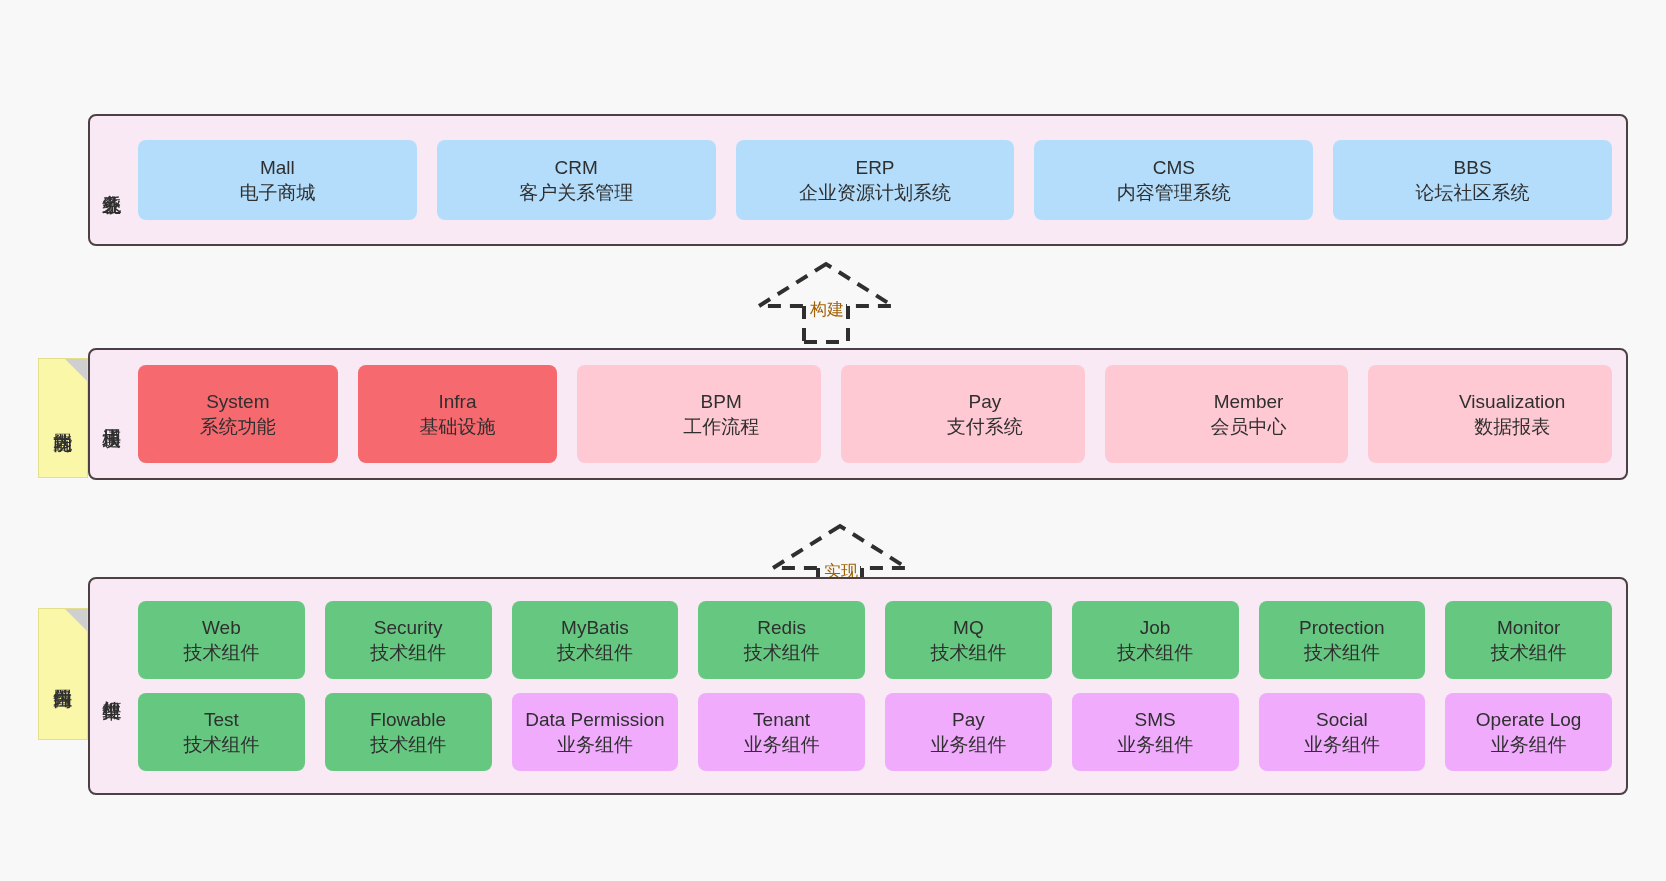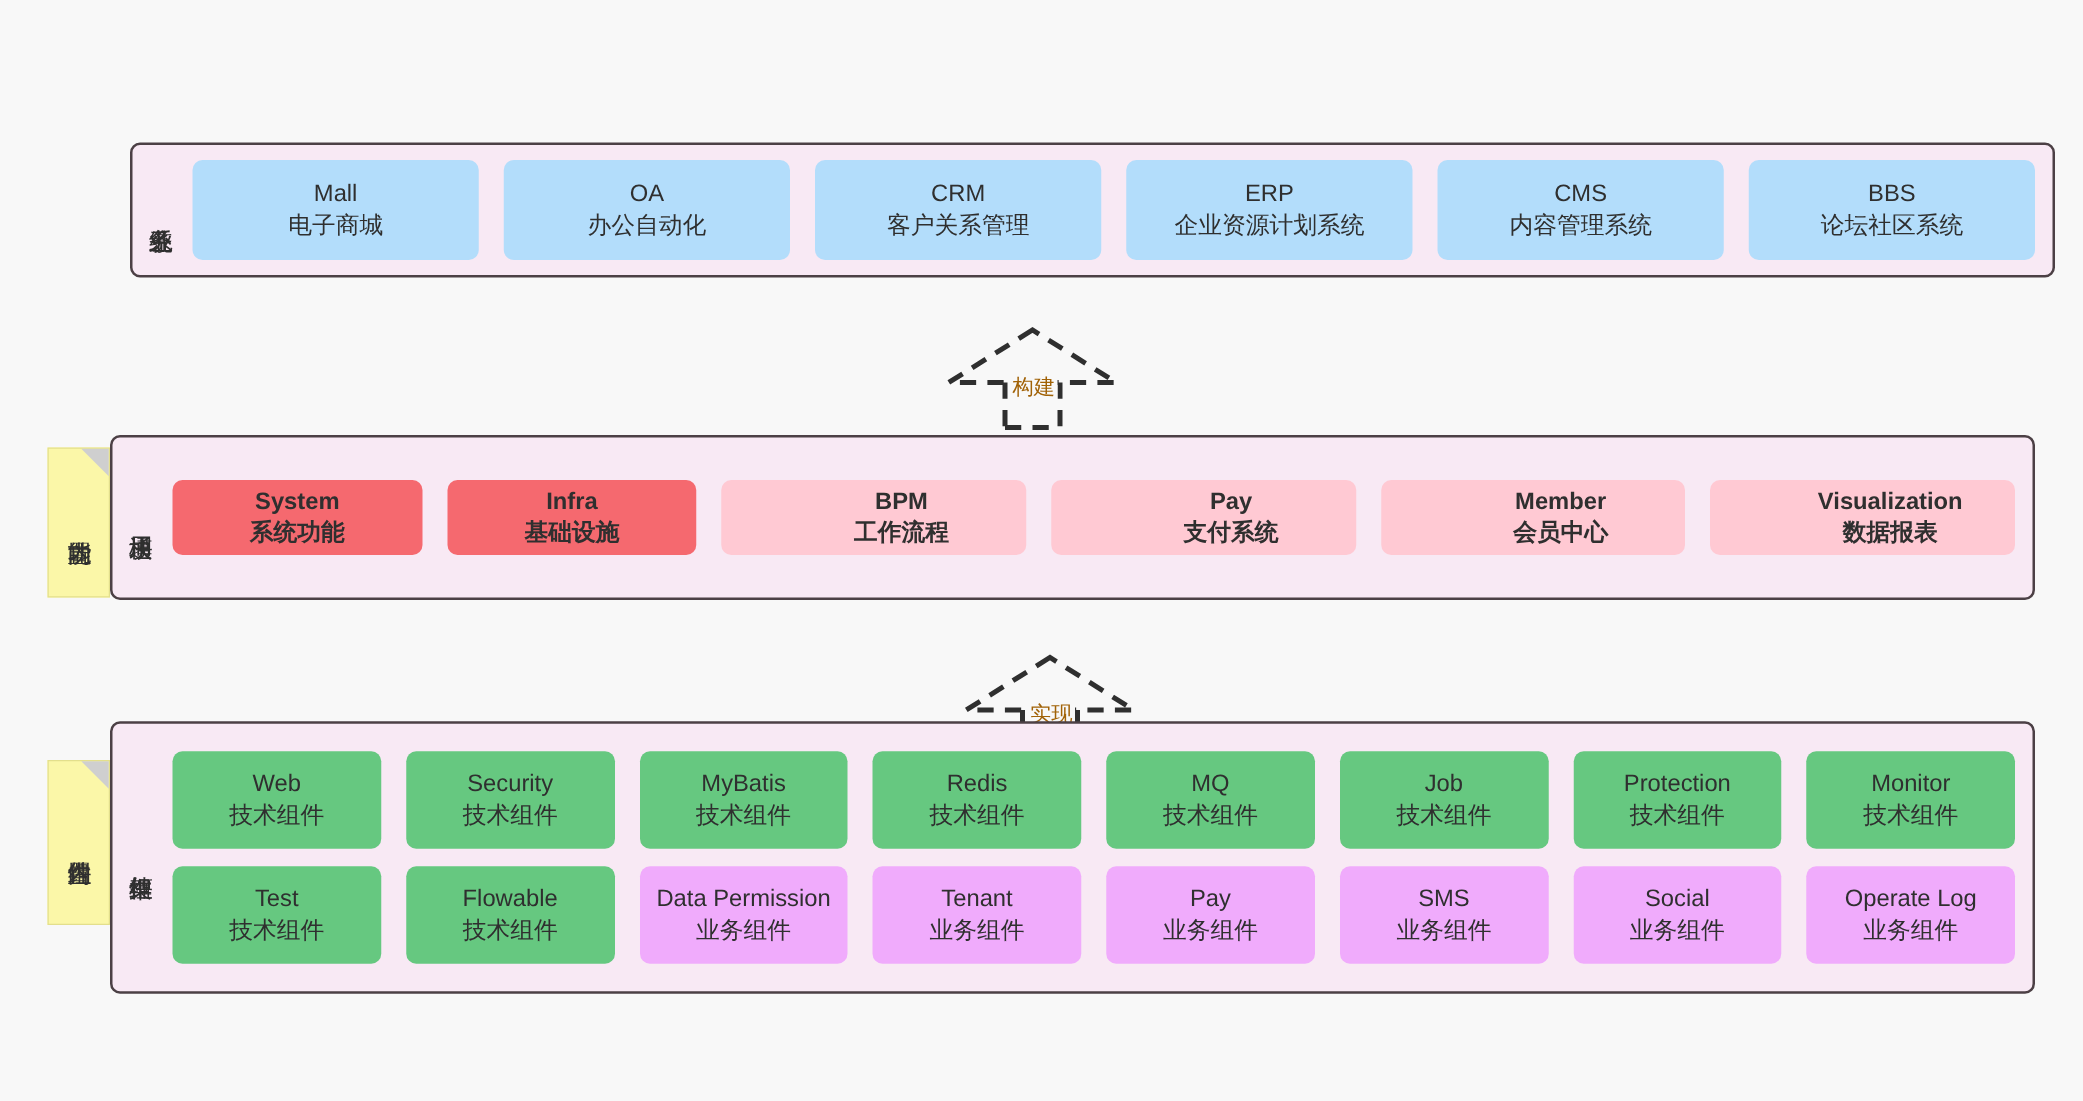--- a/index.html
+++ b/index.html
@@ -76,21 +76,21 @@
   .card .t1{white-space:normal;}
   .card .t2{white-space:nowrap;}
 
   .blue  {background:#b3ddfb;}
   .red   {background:#f5696f;}
   .pink  {background:#ffc9d3;padding-left:48px;}
   .green {background:#66c880;}
   .lgreen{background:#f0abfc;}
 
   .h-business{height:80px;}
-  .h-module  {height:60px;font-weight:bold;}
+  .h-module  {height:98px;}
   .h-frame   {height:78px;}
 
   
   .note{
     position:absolute;
     box-sizing:border-box;
     background:#fbf7a8;
     border:1px solid #e3df8c;
     display:flex;
     align-items:center;
@@ -120,35 +120,31 @@
     white-space:nowrap;
     background:#f8f8f8;
     padding:0 2px;
   }
 </style>
 </head>
 <body>
 
 <div class="canvas">
 
-  <div class="layer" style="left:104px;top:114px;width:1540px;height:108px;">
+  <div class="layer" style="left:88px;top:114px;width:1540px;height:132px;">
     <div class="layer-title">业务系统</div>
     <div class="layer-body">
       <div class="rows">
         <div class="row">
 
           <div class="card blue h-business">
             <div class="t1">Mall</div>
             <div class="t2">电子商城</div>
           </div>
 
-          <div class="card blue h-business">
-            <div class="t1">OA</div>
-            <div class="t2">办公自动化</div>
-          </div>
 
           <div class="card blue h-business">
             <div class="t1">CRM</div>
             <div class="t2">客户关系管理</div>
           </div>
 
           <div class="card blue h-business">
             <div class="t1">ERP</div>
             <div class="t2">企业资源计划系统</div>
           </div>

